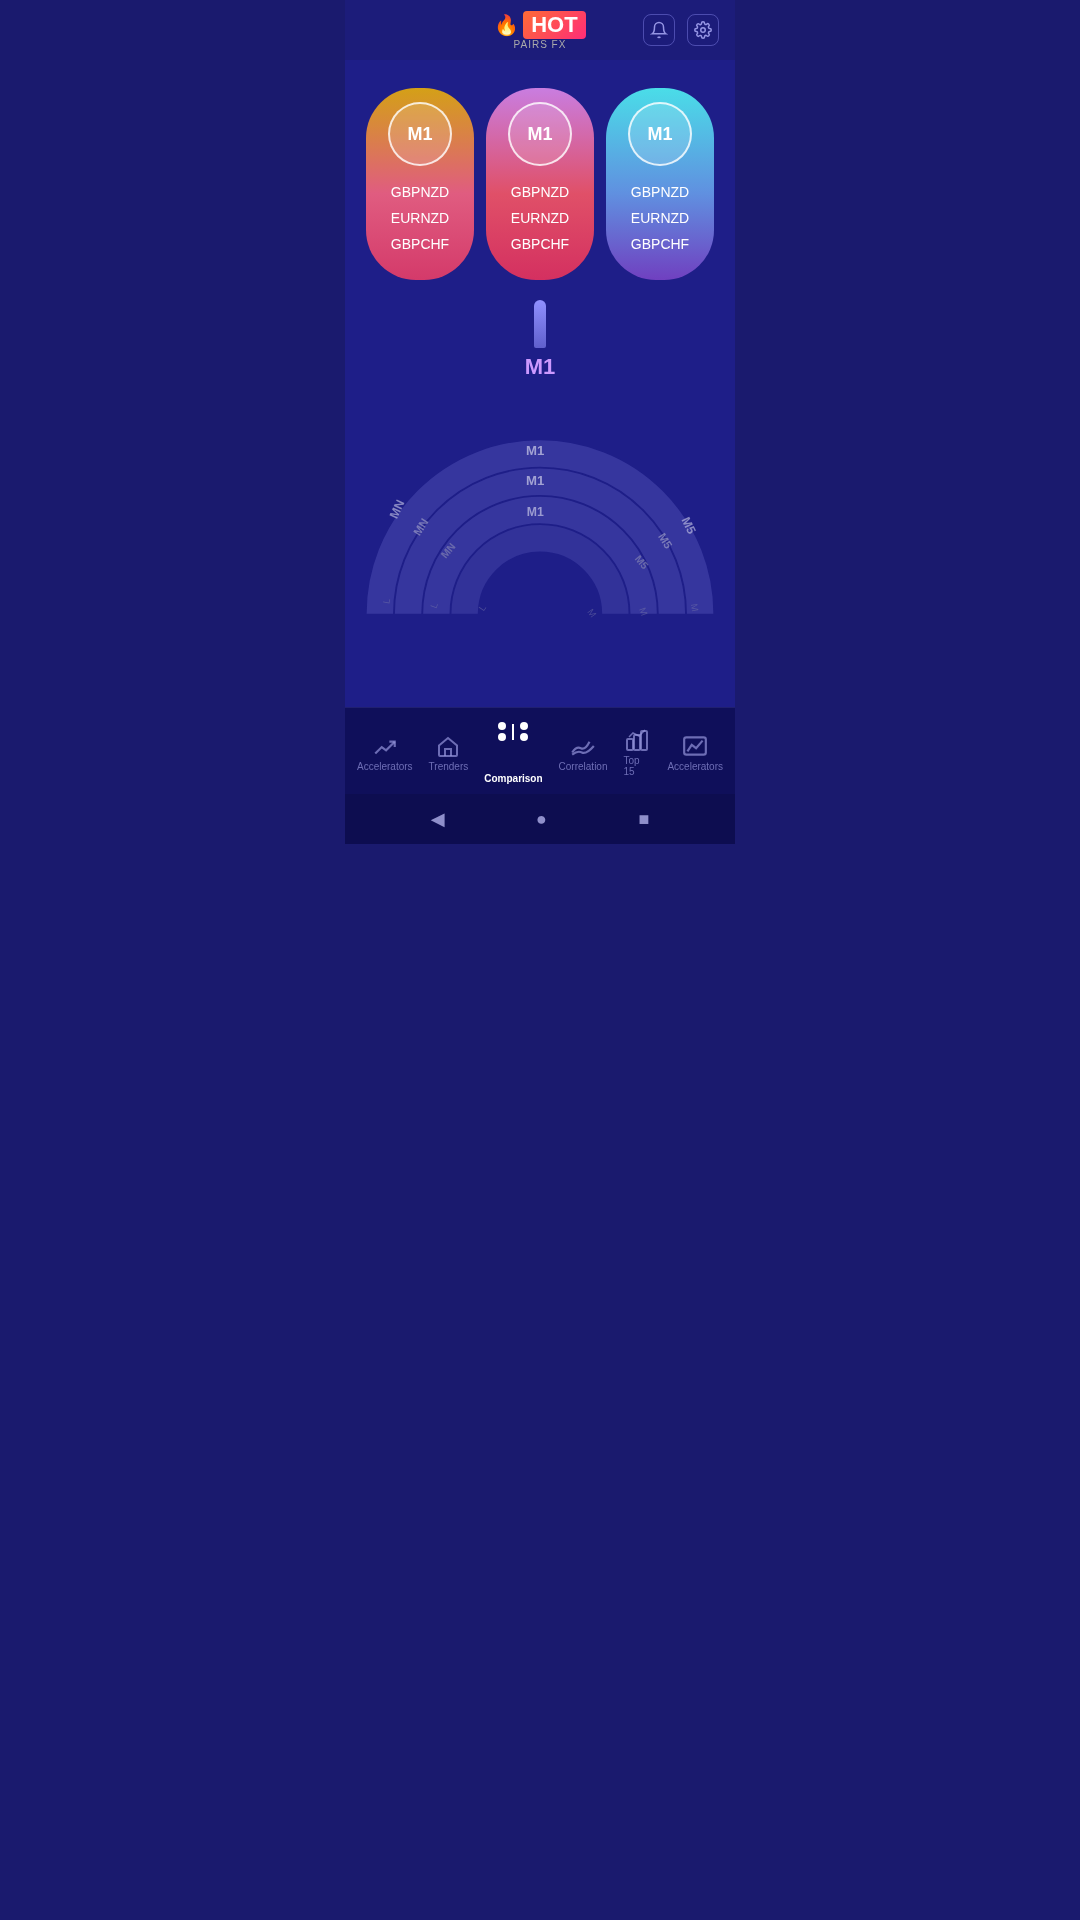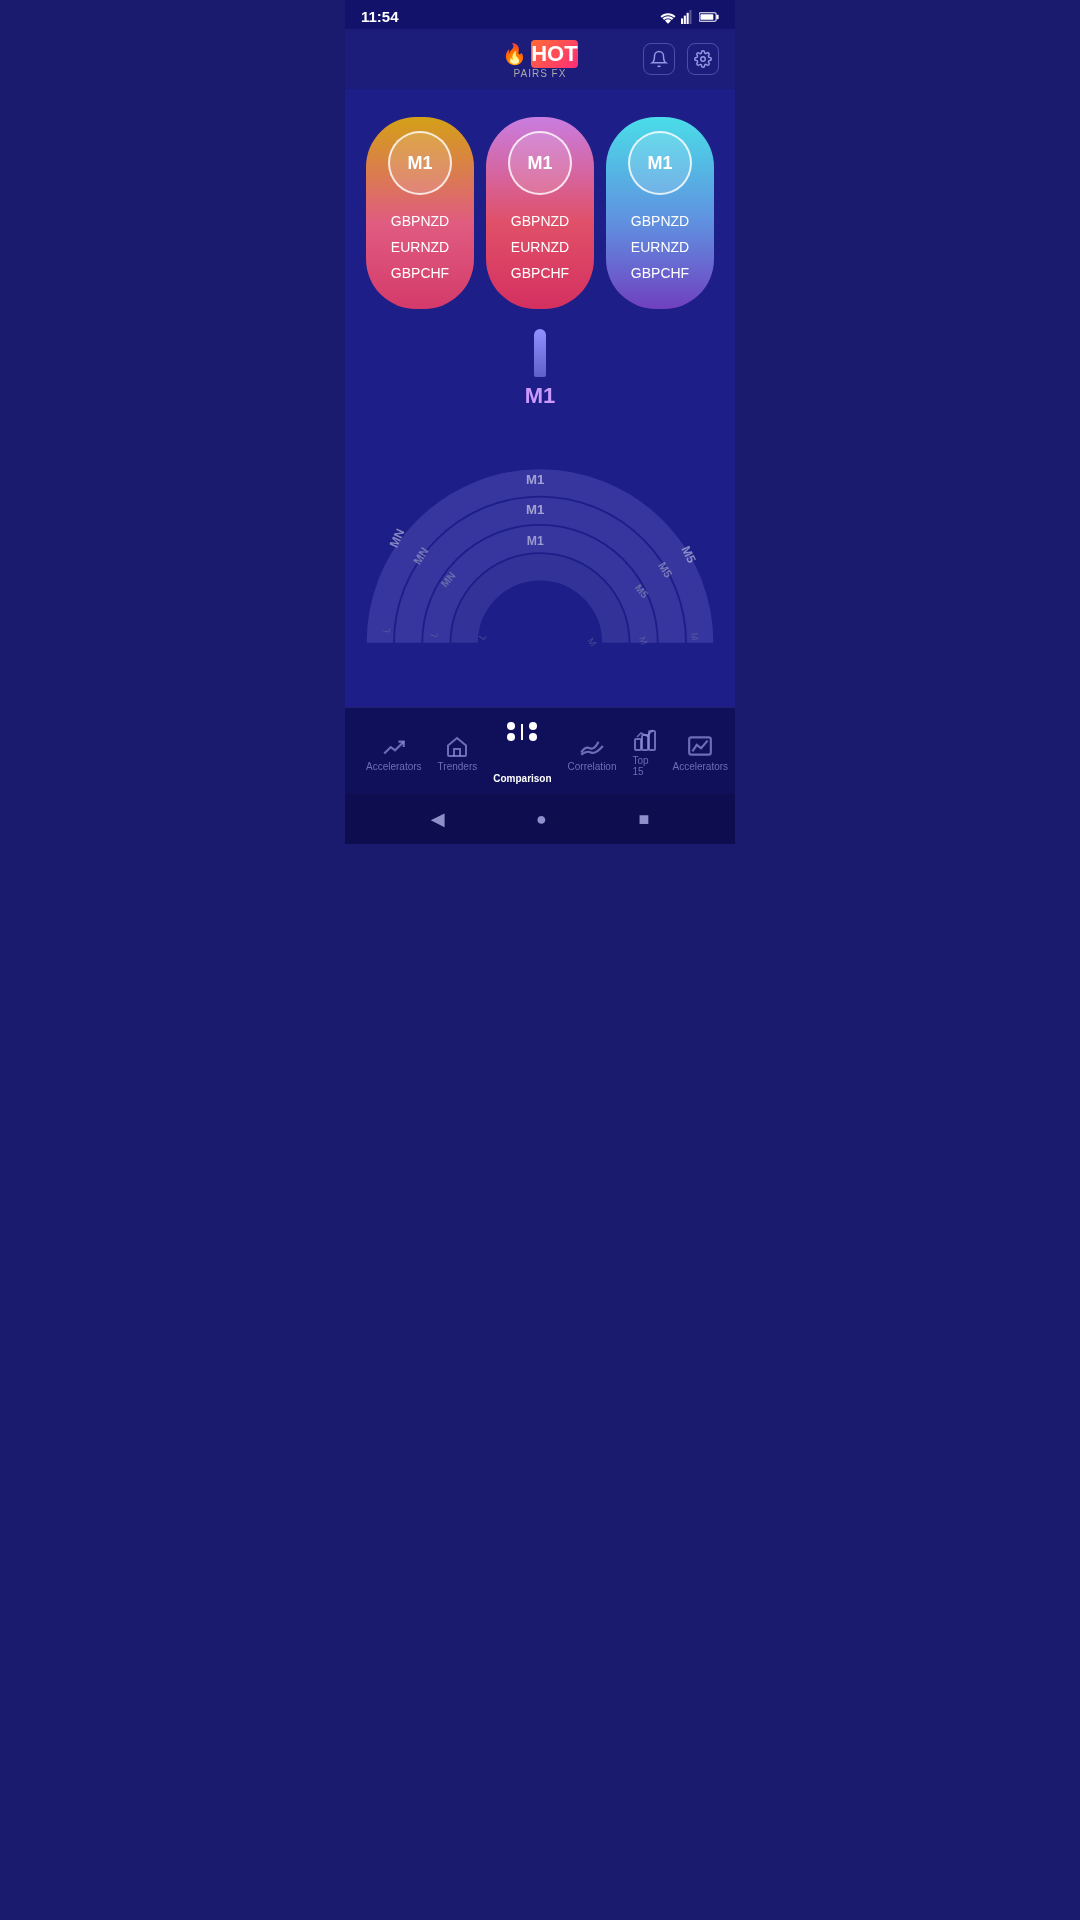--- a/index.html
+++ b/index.html
@@ -48,21 +48,21 @@
       height: 60px;
     }
     .header-logo {
       display: flex;
       flex-direction: column;
       align-items: center;
     }
     .logo-hot {
       background: linear-gradient(135deg, #ff6b35, #ff2d78);
       border-radius: 4px;
-      padding: 1px 0;
+      padding: 1px 8px;
       font-size: 22px;
       font-weight: 900;
       color: white;
     }
     .logo-sub {
       font-size: 10px;
       color: #aaa;
       letter-spacing: 1px;
     }
     .header-actions {
@@ -230,42 +230,20 @@
       color: rgba(200,200,255,0.7);
       font-size: 18px;
       cursor: pointer;
     }
   </style>
 </head>
 <body>
 
 <div class="full-page">
 
-  <div class="status-bar">
-    <span class="status-time">11:54</span>
-    <div class="status-icons">
-
-      <svg width="18" height="14" viewBox="0 0 24 18">
-        <path d="M12 4C8 4 4.5 5.5 2 8l2 2c2-2 4.8-3.2 8-3.2s6 1.2 8 3.2l2-2C19.5 5.5 16 4 12 4zm0 4c-2.8 0-5.3 1.1-7.1 2.9l2 2C8.2 11.7 10 11 12 11s3.8.7 5.1 1.9l2-2C17.3 9.1 14.8 8 12 8zm0 4c-1.6 0-3 .6-4.1 1.6L10 16l2 2 2-2 2.1-2.4C14.9 12.6 13.6 12 12 12z" fill="white"></path>
-      </svg>
-
-      <svg width="14" height="14" viewBox="0 0 20 20">
-        <rect x="0" y="12" width="3" height="8" fill="white"></rect>
-        <rect x="4" y="8" width="3" height="12" fill="white"></rect>
-        <rect x="8" y="4" width="3" height="16" fill="white"></rect>
-        <rect x="12" y="0" width="3" height="20" fill="white" opacity="0.3"></rect>
-      </svg>
-
-      <svg width="20" height="14" viewBox="0 0 28 14">
-        <rect x="0" y="1" width="24" height="12" rx="2" stroke="white" stroke-width="1.5" fill="none"></rect>
-        <rect x="24.5" y="4" width="3" height="6" rx="1" fill="white"></rect>
-        <rect x="2" y="3" width="18" height="8" rx="1" fill="white"></rect>
-      </svg>
-    </div>
-  </div>
 
   <div class="header">
     <div class="header-logo">
       <div style="display:flex; align-items:center; gap:4px;">
         <span style="font-size:20px;">🔥</span>
         <span class="logo-hot">HOT</span>
       </div>
       <span class="logo-sub">PAIRS FX</span>
     </div>
     <div class="header-actions">
@@ -352,21 +330,21 @@
           <text x="240" y="228" fill="rgba(120,120,170,0.5)" font-size="10" transform="rotate(55,240,228)">M</text>
           <text x="295" y="225" fill="rgba(120,120,170,0.5)" font-size="10" transform="rotate(70,295,225)">M</text>
           <text x="350" y="220" fill="rgba(120,120,170,0.5)" font-size="10" transform="rotate(80,350,220)">M</text>
         </svg>
       </div>
     </div>
 
   </div>
 
   <div class="bottom-nav-wrapper">
-    <div style="display:flex; justify-content:space-around; align-items:center; padding:10px 13px 6px; background:#0f0f5a;">
+    <div style="display:flex; justify-content:space-around; align-items:center; padding:10px 4px 6px; background:#0f0f5a;">
 
       <div class="nav-item">
         <svg width="26" height="22" viewBox="0 0 24 20" fill="none" stroke="rgba(150,150,220,0.7)" stroke-width="2">
           <polyline points="3,17 9,11 13,14 21,6"></polyline>
           <polyline points="16,6 21,6 21,11"></polyline>
         </svg>
         <span class="nav-item-label">Accelerators</span>
       </div>
 
       <div class="nav-item">

